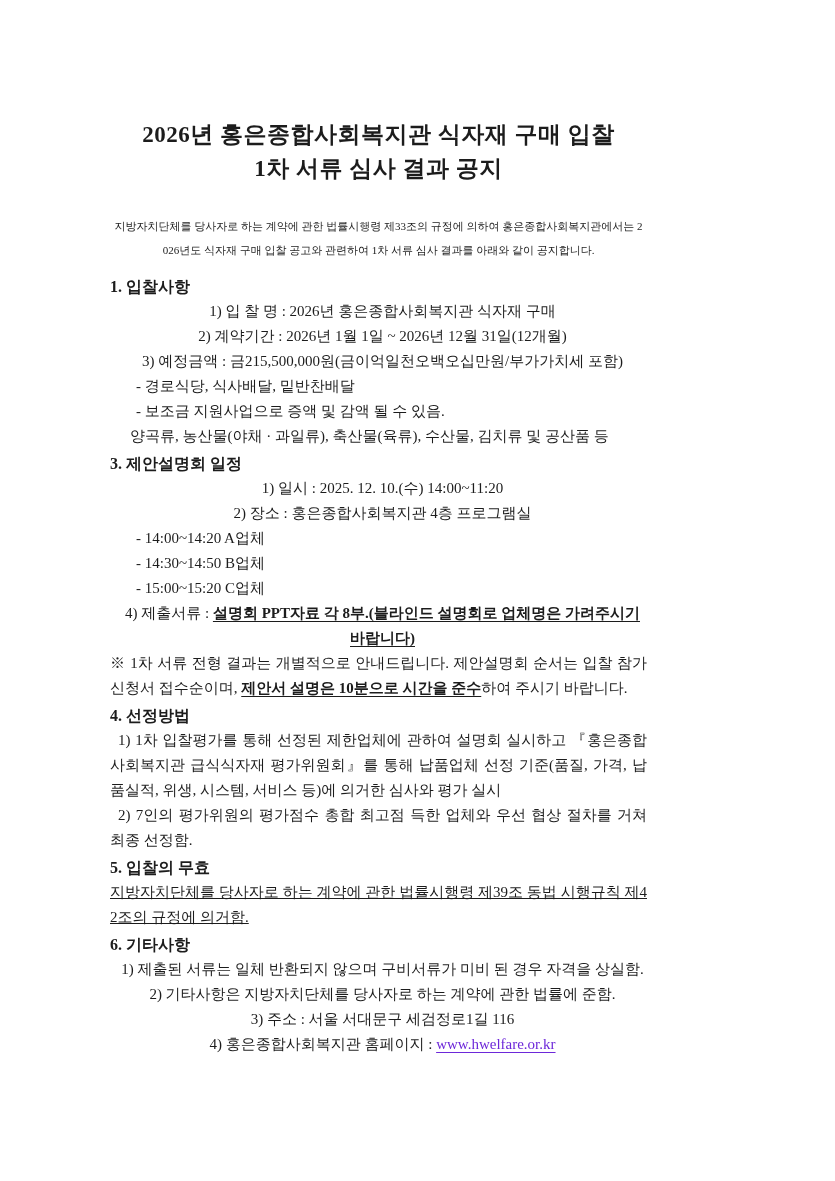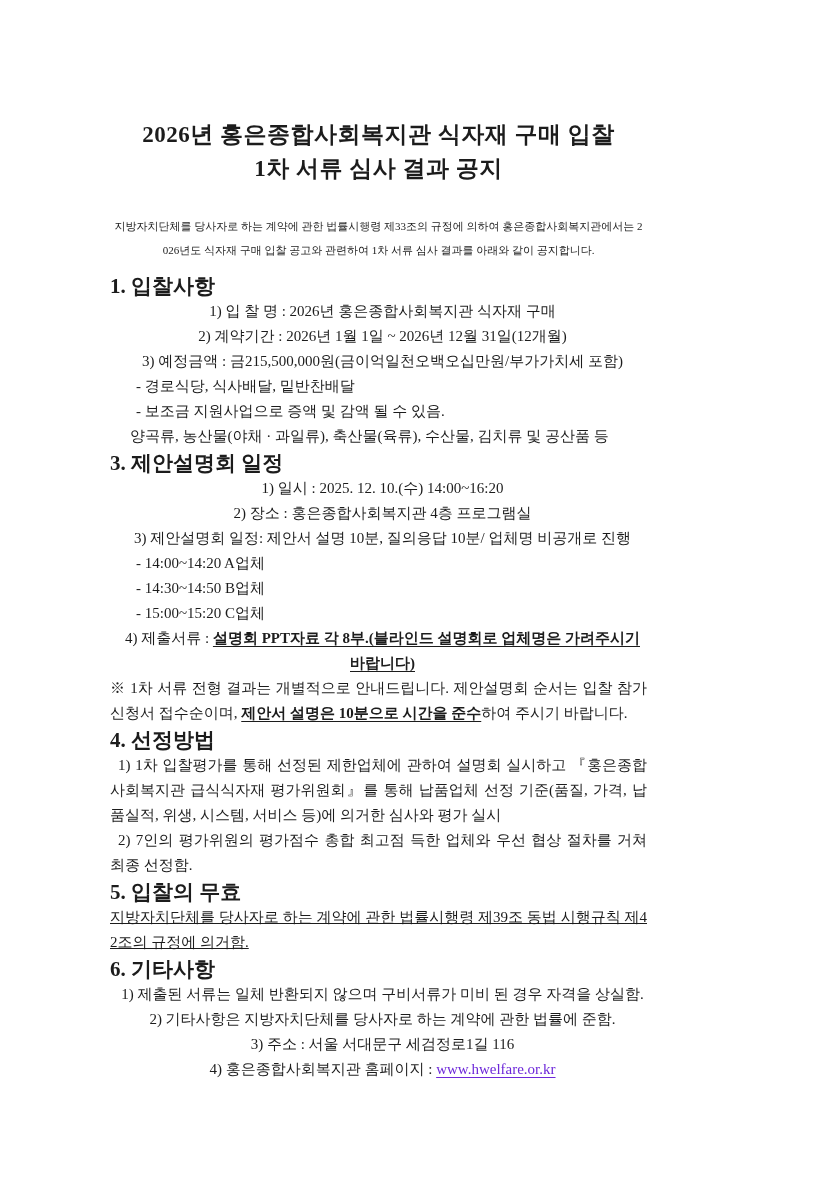--- a/index.html
+++ b/index.html
@@ -30,21 +30,21 @@
     margin: 0 0 28px 0;
   }
   .intro {
     text-align: center;
     font-size: 11px;
     line-height: 24px;
     margin: 0 4px 12px 4px;
     word-break: break-all;
   }
   .sec-heading {
-    font-size: 21px;
+    font-size: 16px;
     font-weight: bold;
     line-height: 25px;
     margin: 2px 0 0 0;
   }
   p.line {
     font-size: 15px;
     line-height: 25px;
     margin: 0;
   }
   .item   { padding-left: 8px; text-align: center; }
@@ -94,23 +94,22 @@
   <h2 class="sec-heading">1. 입찰사항</h2>
   <p class="line item">1) 입 찰 명 : 2026년 홍은종합사회복지관 식자재 구매</p>
   <p class="line item">2) 계약기간 : 2026년 1월 1일 ~ 2026년 12월 31일(12개월)</p>
   <p class="line item">3) 예정금액 : 금215,500,000원(금이억일천오백오십만원/부가가치세 포함)</p>
   <p class="line sub">- 경로식당, 식사배달, 밑반찬배달</p>
   <p class="line sub">- 보조금 지원사업으로 증액 및 감액 될 수 있음.</p>
 
   <p class="line list">양곡류, 농산물(야채 · 과일류), 축산물(육류), 수산물, 김치류 및 공산품 등</p>
 
   <h2 class="sec-heading">3. 제안설명회 일정</h2>
-  <p class="line item">1) 일시 : 2025. 12. 10.(수) 14:00~16:20</p>
+  <p class="line item">1) 일시 : 2025. 12. 10.(수) 14:00~11:20</p>
   <p class="line item">2) 장소 : 홍은종합사회복지관 4층 프로그램실</p>
-  <p class="line item">3) 제안설명회 일정: 제안서 설명 10분, 질의응답 10분/ 업체명 비공개로 진행</p>
   <p class="line sub">- 14:00~14:20 A업체</p>
   <p class="line sub">- 14:30~14:50 B업체</p>
   <p class="line sub">- 15:00~15:20 C업체</p>
   <p class="line item"><span>4) 제출서류 : </span><span class="emph">설명회 PPT자료 각 8부.(블라인드 설명회로 업체명은 가려주시기 바랍니다)</span></p>
   <p class="line note"><span>※ 1차 서류 전형 결과는 개별적으로 안내드립니다. 제안설명회 순서는 입찰 참가신청서 접수순이며, </span><span class="emph">제안서 설명은 10분으로 시간을 준수</span><span>하여 주시기 바랍니다.</span></p>
 
   <h2 class="sec-heading">4. 선정방법</h2>
   <p class="line wrap">1) 1차 입찰평가를 통해 선정된 제한업체에 관하여 설명회 실시하고 『홍은종합사회복지관 급식식자재 평가위원회』를 통해 납품업체 선정 기준(품질, 가격, 납품실적, 위생, 시스템, 서비스 등)에 의거한 심사와 평가 실시</p>
   <p class="line wrap">2) 7인의 평가위원의 평가점수 총합 최고점 득한 업체와 우선 협상 절차를 거쳐 최종 선정함.</p>
 

